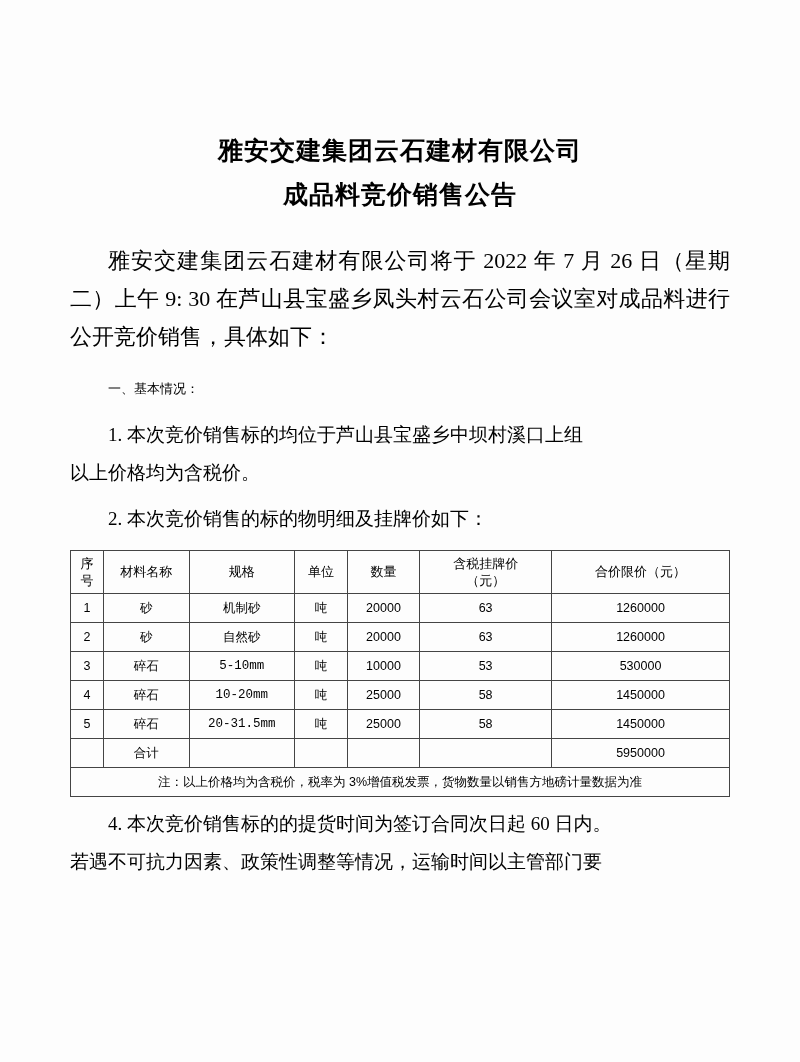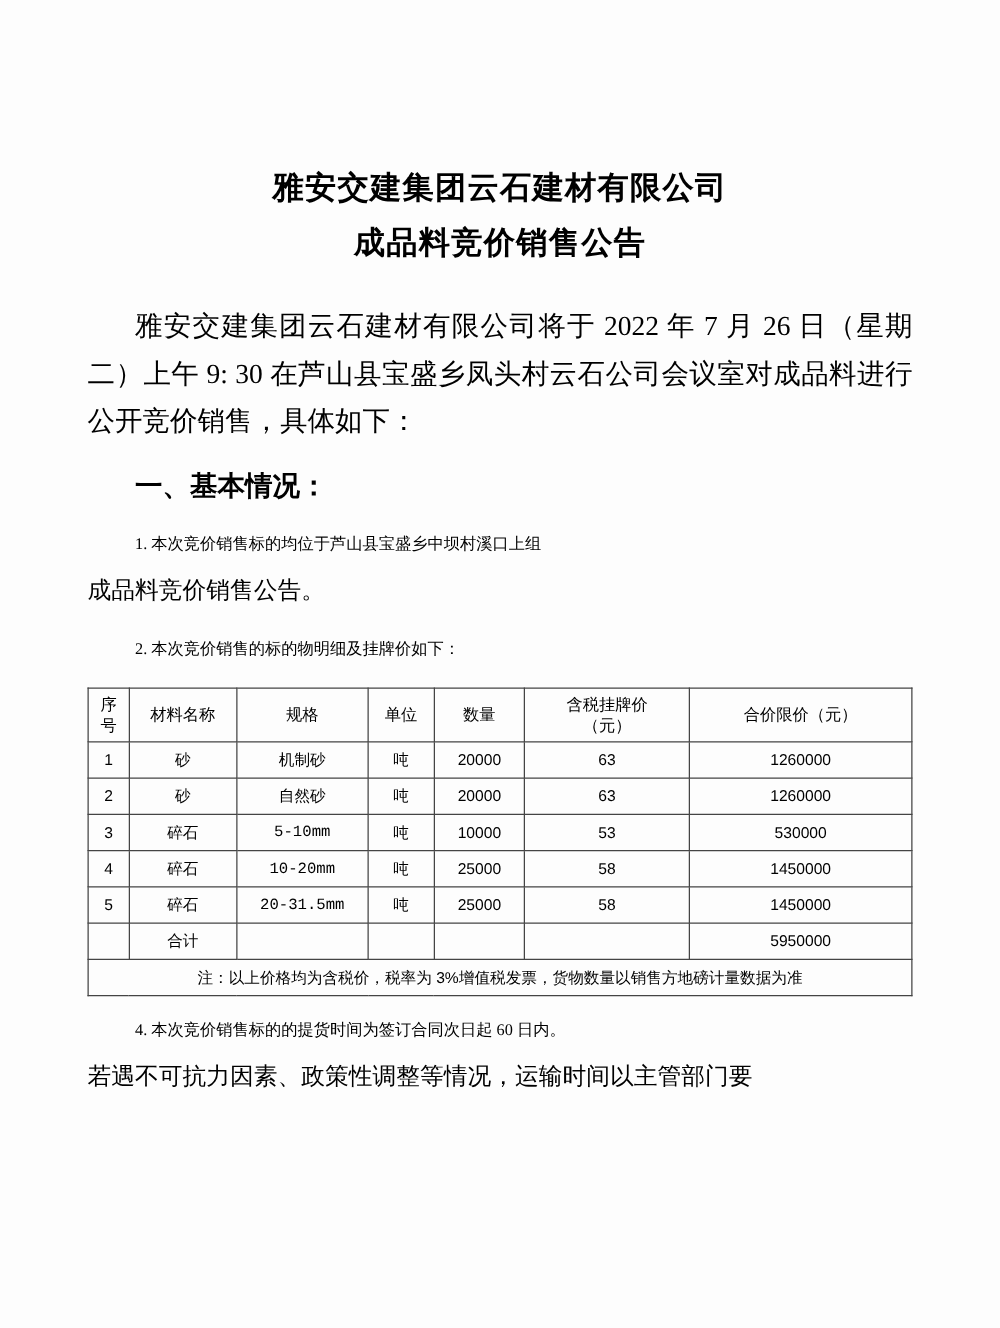--- a/index.html
+++ b/index.html
@@ -39,28 +39,28 @@
   .para {
     font-size: 22px;
     line-height: 38px;
     text-align: justify;
     text-justify: inter-ideograph;
     margin: 0;
   }
   .para.first-indent { text-indent: 38px; }
   .para-block { margin-top: 26px; }
   .heading-bold {
-    font-weight: bold;
-    font-size: 22px;
+    font-weight: normal;
+    font-size: 13px;
     line-height: 38px;
     text-indent: 38px;
     margin-top: 14px;
   }
   .item {
-    font-size: 13px;
+    font-size: 19px;
     line-height: 38px;
     text-indent: 38px;
     margin-top: 8px;
     text-align: justify;
   }
   .item-cont {
     font-size: 19px;
     line-height: 38px;
     margin: 0;
     text-align: justify;
@@ -115,21 +115,21 @@
       <div class="title-line2">成品料竞价销售公告</div>
     </div>
 
     <div class="para-block">
       <p class="para first-indent">雅安交建集团云石建材有限公司将于 2022 年 7 月 26 日（星期二）上午 9: 30 在芦山县宝盛乡凤头村云石公司会议室对成品料进行公开竞价销售，具体如下：</p>
     </div>
 
     <div class="heading-bold">一、基本情况：</div>
 
     <div class="item">1. 本次竞价销售标的均位于芦山县宝盛乡中坝村溪口上组</div>
-    <div class="item-cont">成品料竞价销售公告。</div>
+    <div class="item-cont">以上价格均为含税价。</div>
 
     <div class="item">2. 本次竞价销售的标的物明细及挂牌价如下：</div>
 
     <table class="price-table">
       <thead>
         <tr>
           <td class="col-seq">
             <div class="hdr-two-line">
               <div>序</div>
               <div>号</div>

